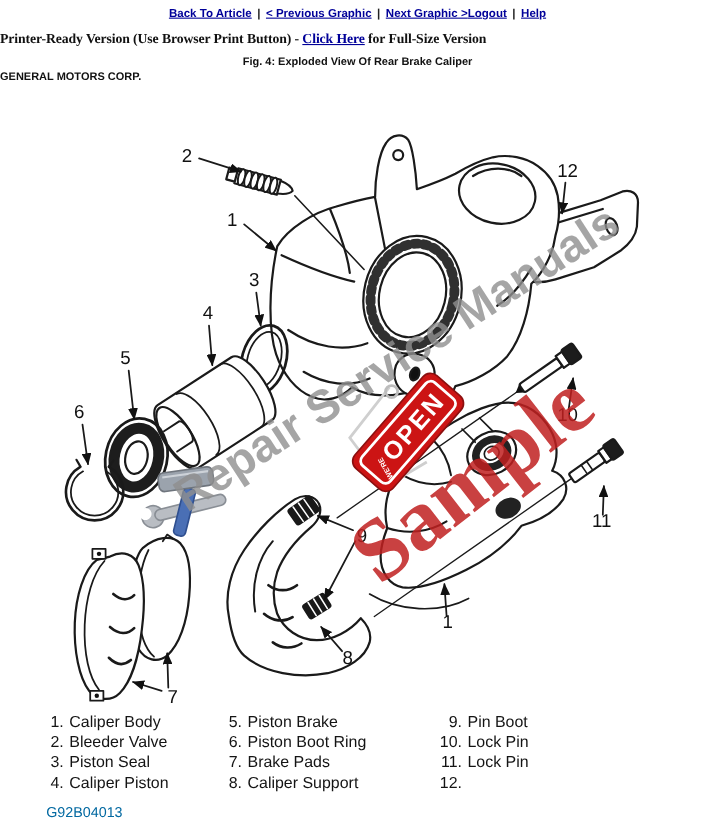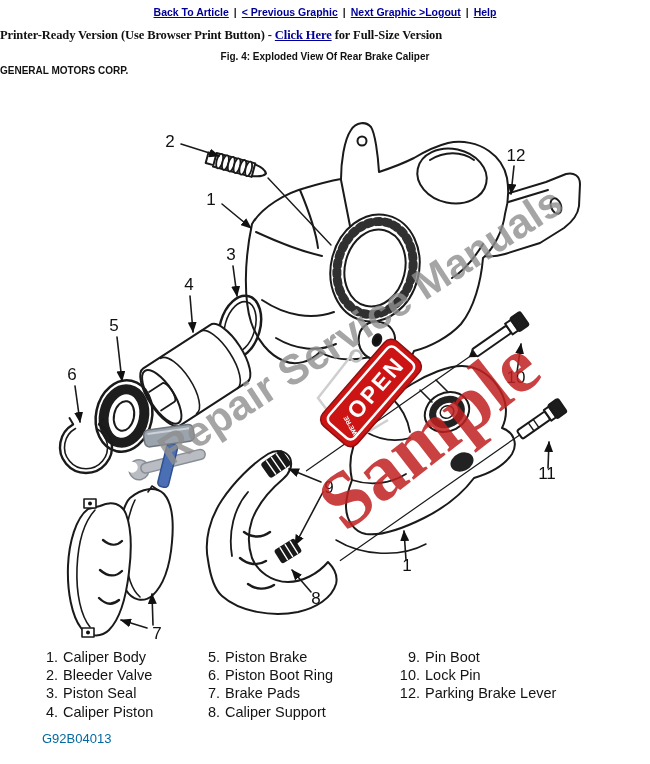--- a/index.html
+++ b/index.html
@@ -326,20 +326,23 @@
   <div class="plist col3">
     <div class="prow">
         <span class="num">9.</span>
         <span class="nm">Pin Boot</span>
       </div>
     <div class="prow">
         <span class="num">10.</span>
         <span class="nm">Lock Pin</span>
       </div>
     <div class="prow">
+        <span class="num">11.</span>
+        <span class="nm">Lock Pin</span>
+      </div>
+    <div class="prow">
         <span class="num">12.</span>
-        <span class="nm">Parking Brake Lever</span>
       </div>
   </div>
 
   <div class="figid">G92B04013</div>
 
 </div>
 
 </body></html>

